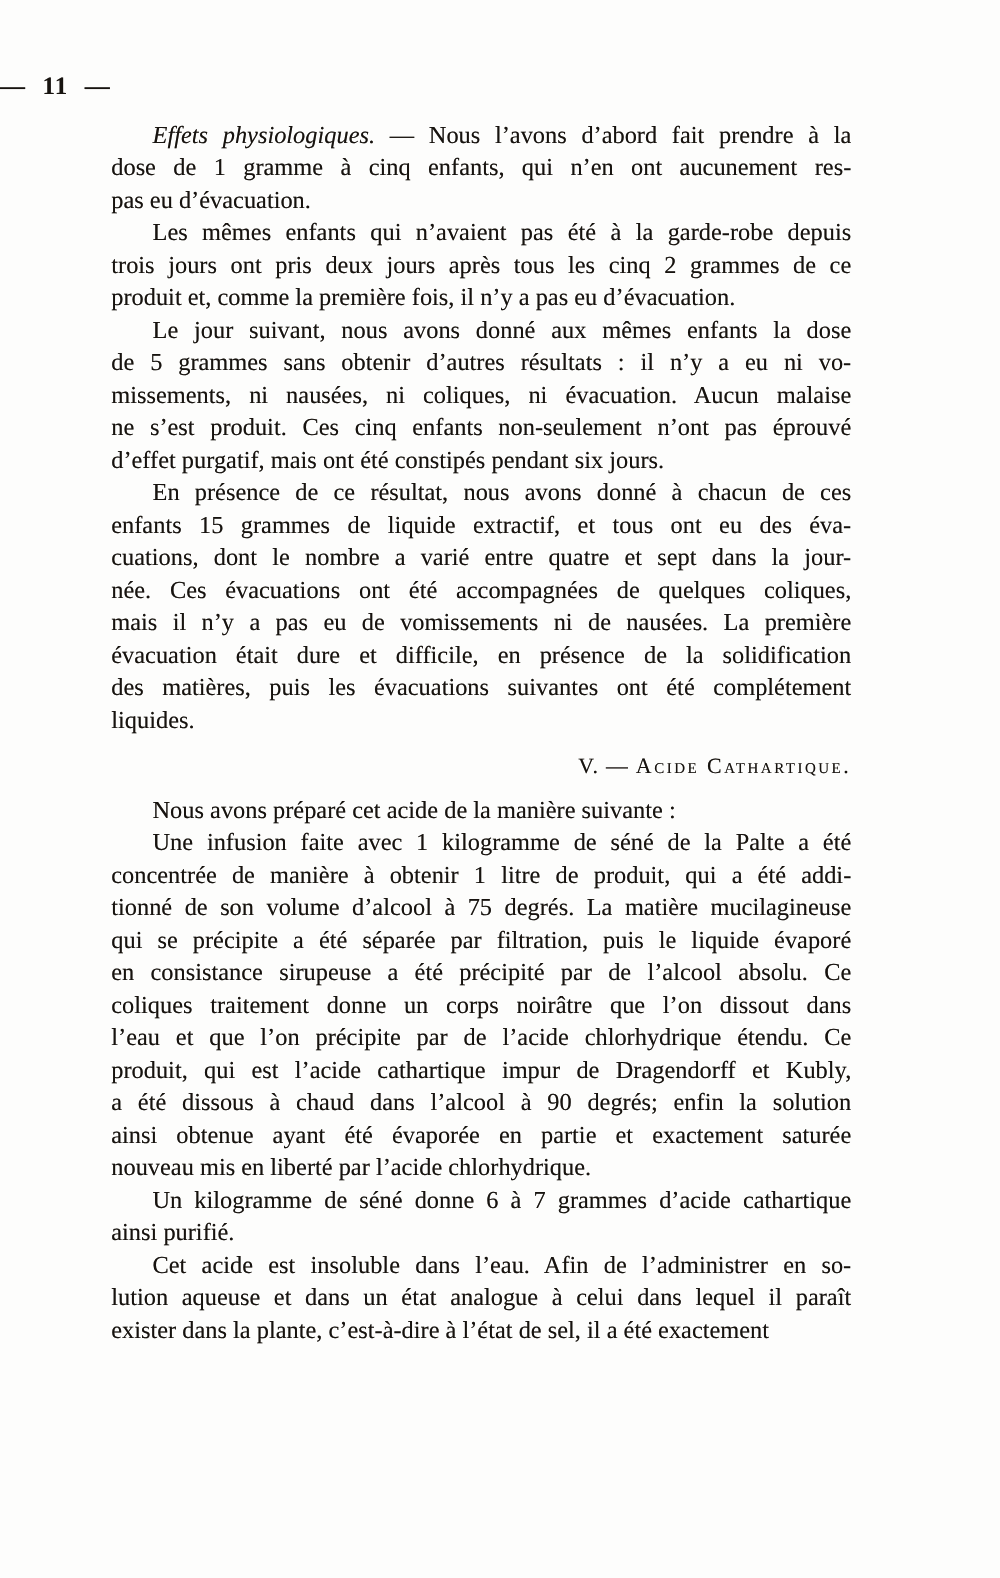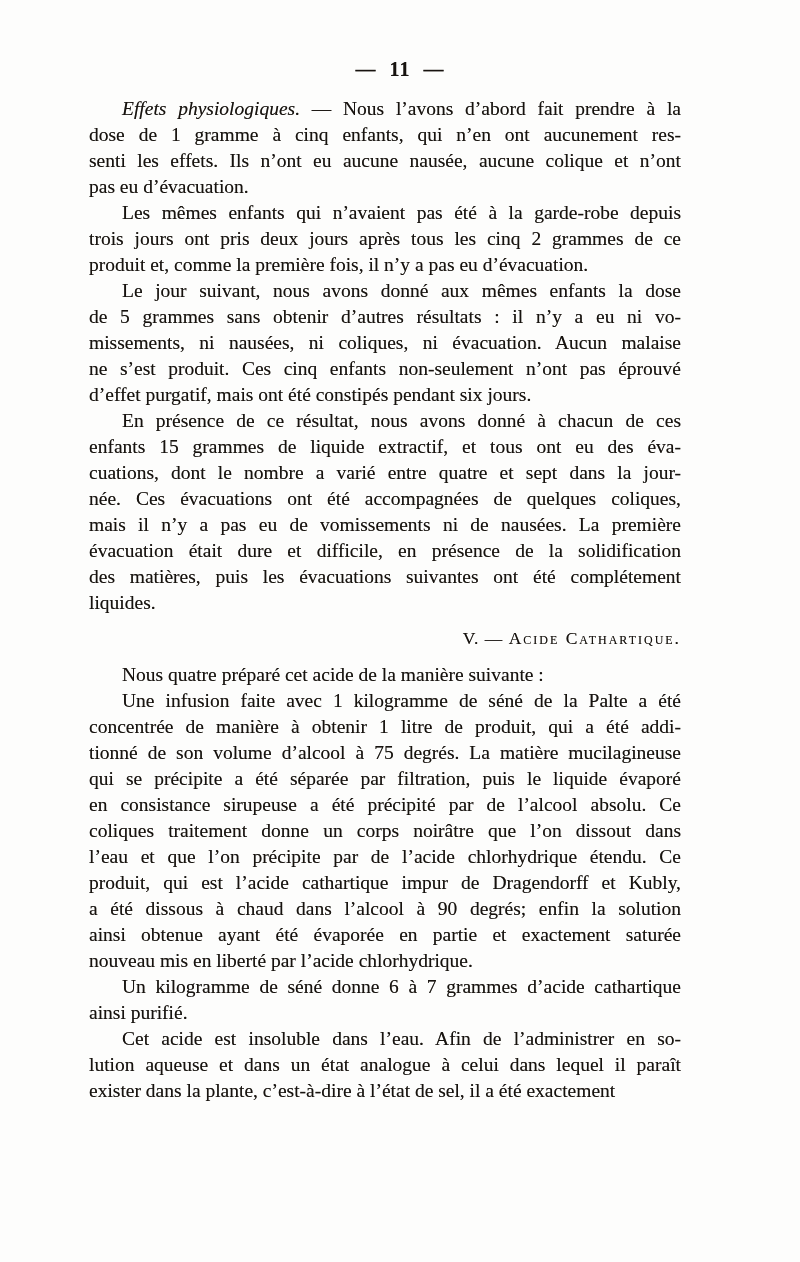--- a/index.html
+++ b/index.html
@@ -17,21 +17,20 @@
     background: #fdfdfc;
     overflow: hidden;
     font-family: "Liberation Serif", "DejaVu Serif", serif;
     color: #17130f;
   }
   .page-number {
     position: absolute;
     top: 58px;
     left: 0;
     right: 0;
-    text-align: center;
     font-size: 20px;
     font-weight: 700;
     letter-spacing: 1px;
     word-spacing: 7px;
     text-shadow: 0 0 0.5px rgba(20,15,10,0.5);
   }
   .page-body {
     position: absolute;
     left: 89px;
     top: 96px;
@@ -66,21 +65,20 @@
 </style>
 </head>
 <body>
 
 <div class="page">
   <div class="page-number">— 11 —</div>
   <main class="page-body">
       <div class="paragraph">
         <div class="text-line first"><i>Effets physiologiques.</i> — Nous l’avons d’abord fait prendre à la</div>
         <div class="text-line">dose de 1 gramme à cinq enfants, qui n’en ont aucunement res-</div>
-        <div class="text-line">senti les effets. Ils n’ont eu aucune nausée, aucune colique et n’ont</div>
         <div class="text-line last">pas eu d’évacuation.</div>
       </div>
       <div class="paragraph">
         <div class="text-line first">Les mêmes enfants qui n’avaient pas été à la garde-robe depuis</div>
         <div class="text-line">trois jours ont pris deux jours après tous les cinq 2 grammes de ce</div>
         <div class="text-line last">produit et, comme la première fois, il n’y a pas eu d’évacuation.</div>
       </div>
       <div class="paragraph">
         <div class="text-line first">Le jour suivant, nous avons donné aux mêmes enfants la dose</div>
         <div class="text-line">de 5 grammes sans obtenir d’autres résultats : il n’y a eu ni vo-</div>
@@ -93,21 +91,21 @@
         <div class="text-line">enfants 15 grammes de liquide extractif, et tous ont eu des éva-</div>
         <div class="text-line">cuations, dont le nombre a varié entre quatre et sept dans la jour-</div>
         <div class="text-line">née. Ces évacuations ont été accompagnées de quelques coliques,</div>
         <div class="text-line">mais il n’y a pas eu de vomissements ni de nausées. La première</div>
         <div class="text-line">évacuation était dure et difficile, en présence de la solidification</div>
         <div class="text-line">des matières, puis les évacuations suivantes ont été complétement</div>
         <div class="text-line last">liquides.</div>
       </div>
       <div class="heading"><span class="heading-prefix">V. — </span><span class="heading-label">Acide Cathartique.</span></div>
       <div class="paragraph">
-        <div class="text-line first last">Nous quatre préparé cet acide de la manière suivante :</div>
+        <div class="text-line first last">Nous avons préparé cet acide de la manière suivante :</div>
       </div>
       <div class="paragraph">
         <div class="text-line first">Une infusion faite avec 1 kilogramme de séné de la Palte a été</div>
         <div class="text-line">concentrée de manière à obtenir 1 litre de produit, qui a été addi-</div>
         <div class="text-line">tionné de son volume d’alcool à 75 degrés. La matière mucilagineuse</div>
         <div class="text-line">qui se précipite a été séparée par filtration, puis le liquide évaporé</div>
         <div class="text-line">en consistance sirupeuse a été précipité par de l’alcool absolu. Ce</div>
         <div class="text-line">coliques traitement donne un corps noirâtre que l’on dissout dans</div>
         <div class="text-line">l’eau et que l’on précipite par de l’acide chlorhydrique étendu. Ce</div>
         <div class="text-line">produit, qui est l’acide cathartique impur de Dragendorff et Kubly,</div>

